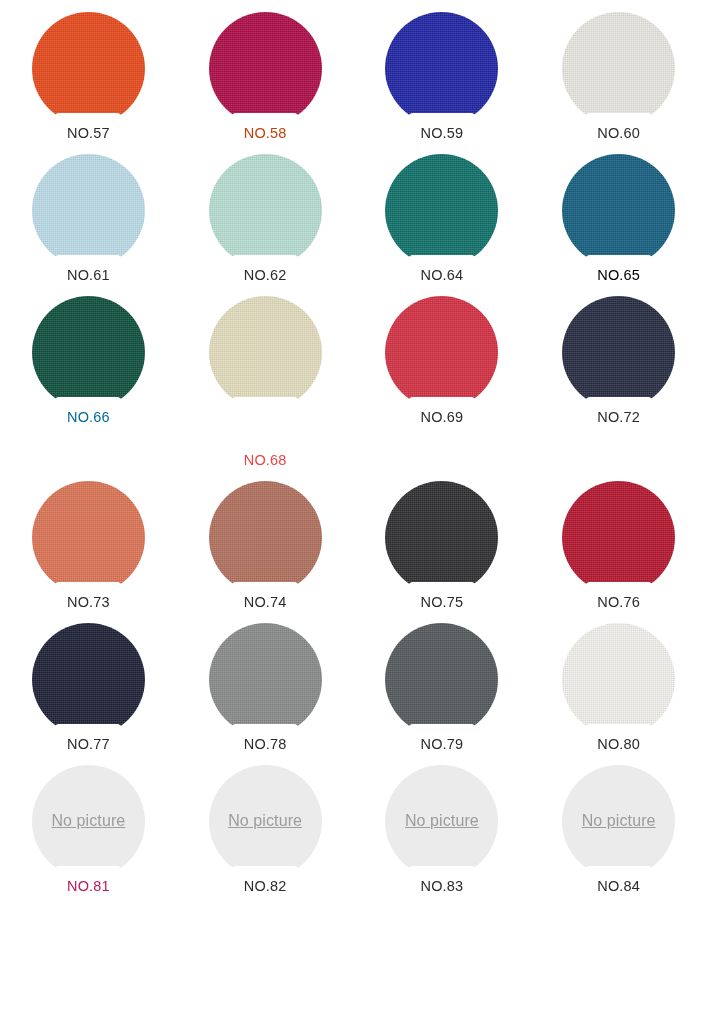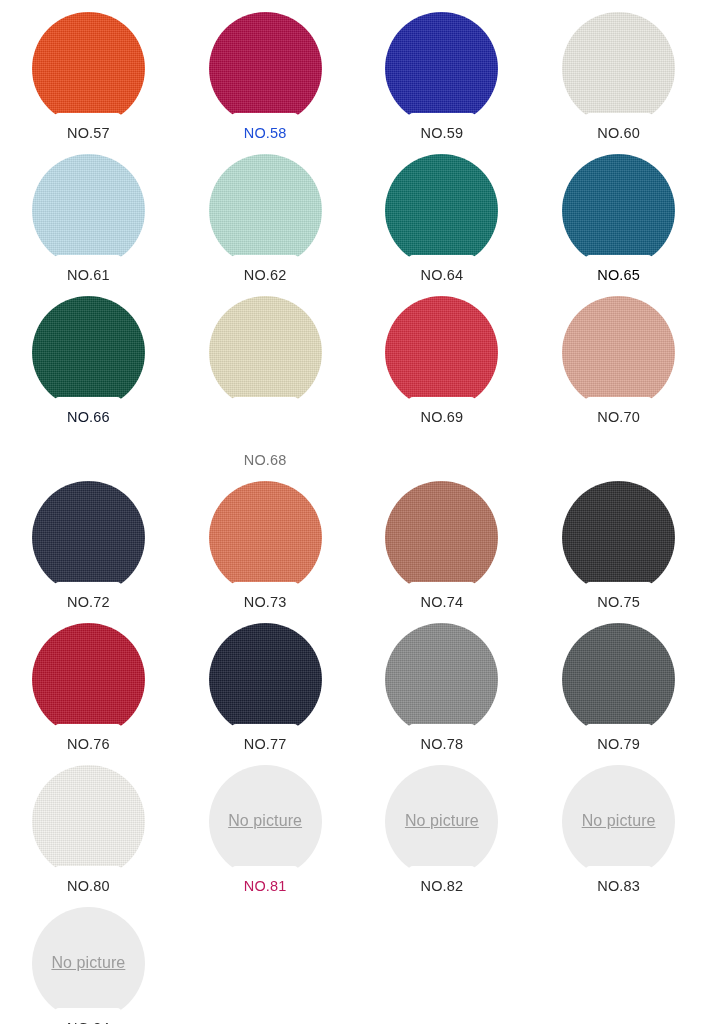--- a/index.html
+++ b/index.html
@@ -94,21 +94,21 @@
 </head>
 <body>
 
 <div id="swatch-grid" style="background: rgb(255, 255, 255); grid-template-columns: repeat(4, 1fr); grid-template-rows: repeat(7, 1fr);">
     <div class="swatch-cell">
       <div class="swatch-chip" style="background-color: rgb(232, 73, 26);"></div>
       <div class="swatch-label" style="color: rgb(43, 43, 43);">NO.57</div>
     </div>
     <div class="swatch-cell">
       <div class="swatch-chip" style="background-color: rgb(173, 12, 70);"></div>
-      <div class="swatch-label" style="color: #1d4ed8;">NO.58</div>
+      <div class="swatch-label" style="color: #c2410c;">NO.58</div>
     </div>
     <div class="swatch-cell">
       <div class="swatch-chip" style="background-color: rgb(29, 35, 162);"></div>
       <div class="swatch-label" style="color: rgb(43, 43, 43);">NO.59</div>
     </div>
     <div class="swatch-cell">
       <div class="swatch-chip" style="background-color: rgb(232, 231, 224);"></div>
       <div class="swatch-label" style="color: rgb(43, 43, 43);">NO.60</div>
     </div>
     <div class="swatch-cell">
@@ -122,35 +122,31 @@
     <div class="swatch-cell">
       <div class="swatch-chip" style="background-color: rgb(14, 112, 105);"></div>
       <div class="swatch-label" style="color: rgb(43, 43, 43);">NO.64</div>
     </div>
     <div class="swatch-cell">
       <div class="swatch-chip" style="background-color: rgb(20, 94, 127);"></div>
       <div class="swatch-label" style="color: #000000;">NO.65</div>
     </div>
     <div class="swatch-cell">
       <div class="swatch-chip" style="background-color: rgb(13, 79, 60);"></div>
-      <div class="swatch-label" style="color: #0f172a;">NO.66</div>
+      <div class="swatch-label" style="color: #0369a1;">NO.66</div>
     </div>
     <div class="swatch-cell">
       <div class="swatch-chip" style="background-color: rgb(227, 221, 190);"></div>
-      <div class="swatch-label" style="color: #737373; margin-top: 44px;">NO.68</div>
+      <div class="swatch-label" style="color: #ef4444; margin-top: 44px;">NO.68</div>
     </div>
     <div class="swatch-cell">
       <div class="swatch-chip" style="background-color: rgb(212, 47, 66);"></div>
       <div class="swatch-label" style="color: rgb(43, 43, 43);">NO.69</div>
     </div>
     <div class="swatch-cell">
-      <div class="swatch-chip" style="background-color: rgb(220, 166, 149);"></div>
-      <div class="swatch-label" style="color: rgb(43, 43, 43);">NO.70</div>
-    </div>
-    <div class="swatch-cell">
       <div class="swatch-chip" style="background-color: rgb(37, 43, 64);"></div>
       <div class="swatch-label" style="color: rgb(43, 43, 43);">NO.72</div>
     </div>
     <div class="swatch-cell">
       <div class="swatch-chip" style="background-color: rgb(220, 115, 84);"></div>
       <div class="swatch-label" style="color: rgb(43, 43, 43);">NO.73</div>
     </div>
     <div class="swatch-cell">
       <div class="swatch-chip" style="background-color: rgb(177, 112, 93);"></div>
       <div class="swatch-label" style="color: rgb(43, 43, 43);">NO.74</div>

